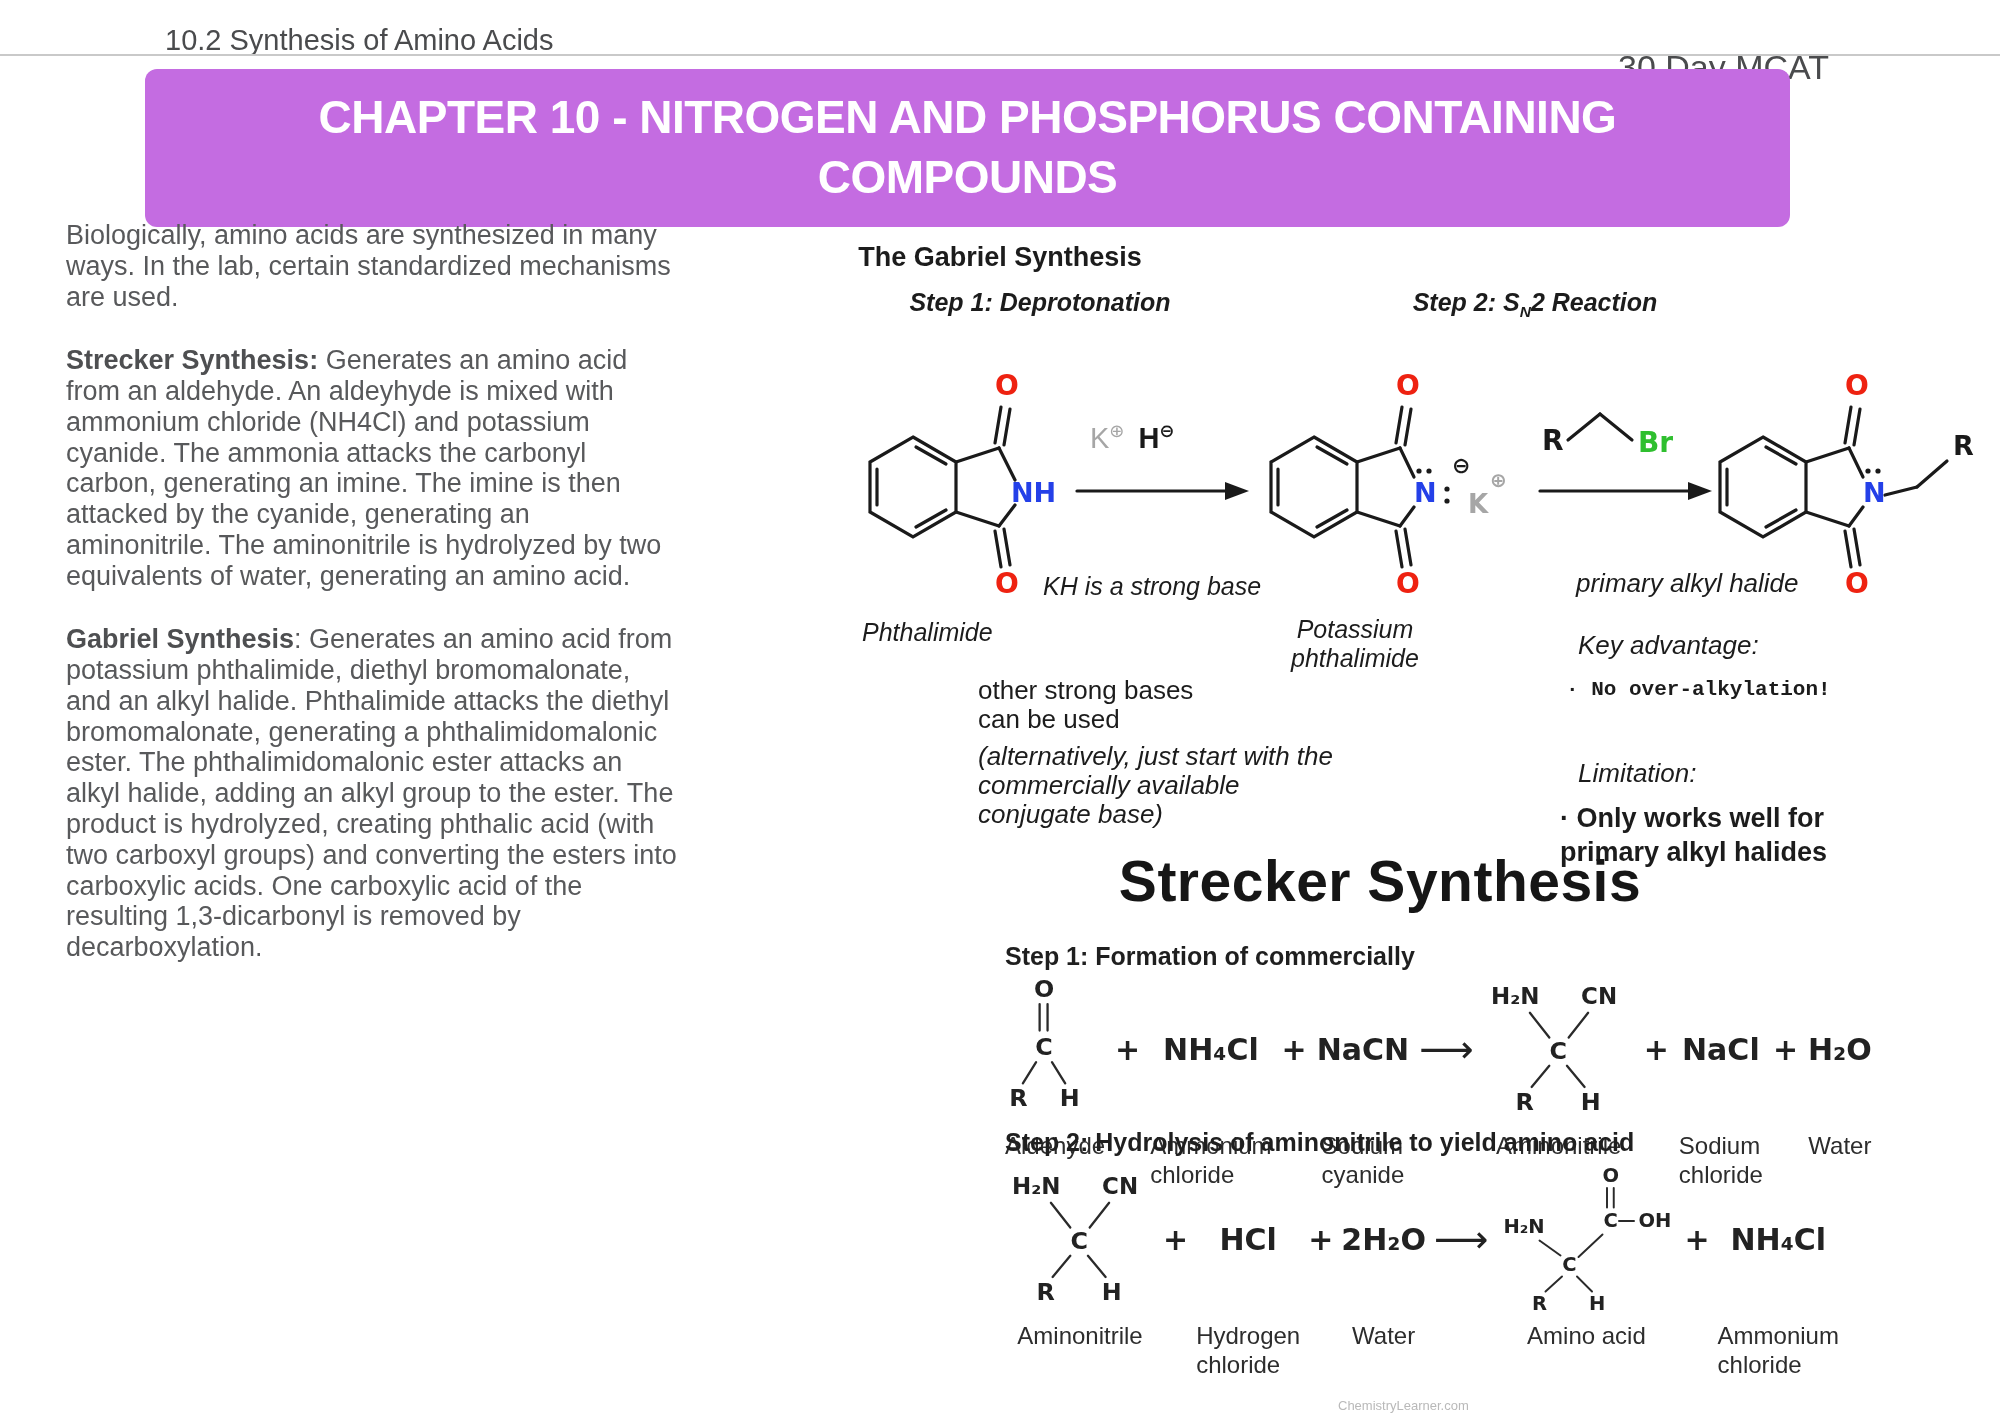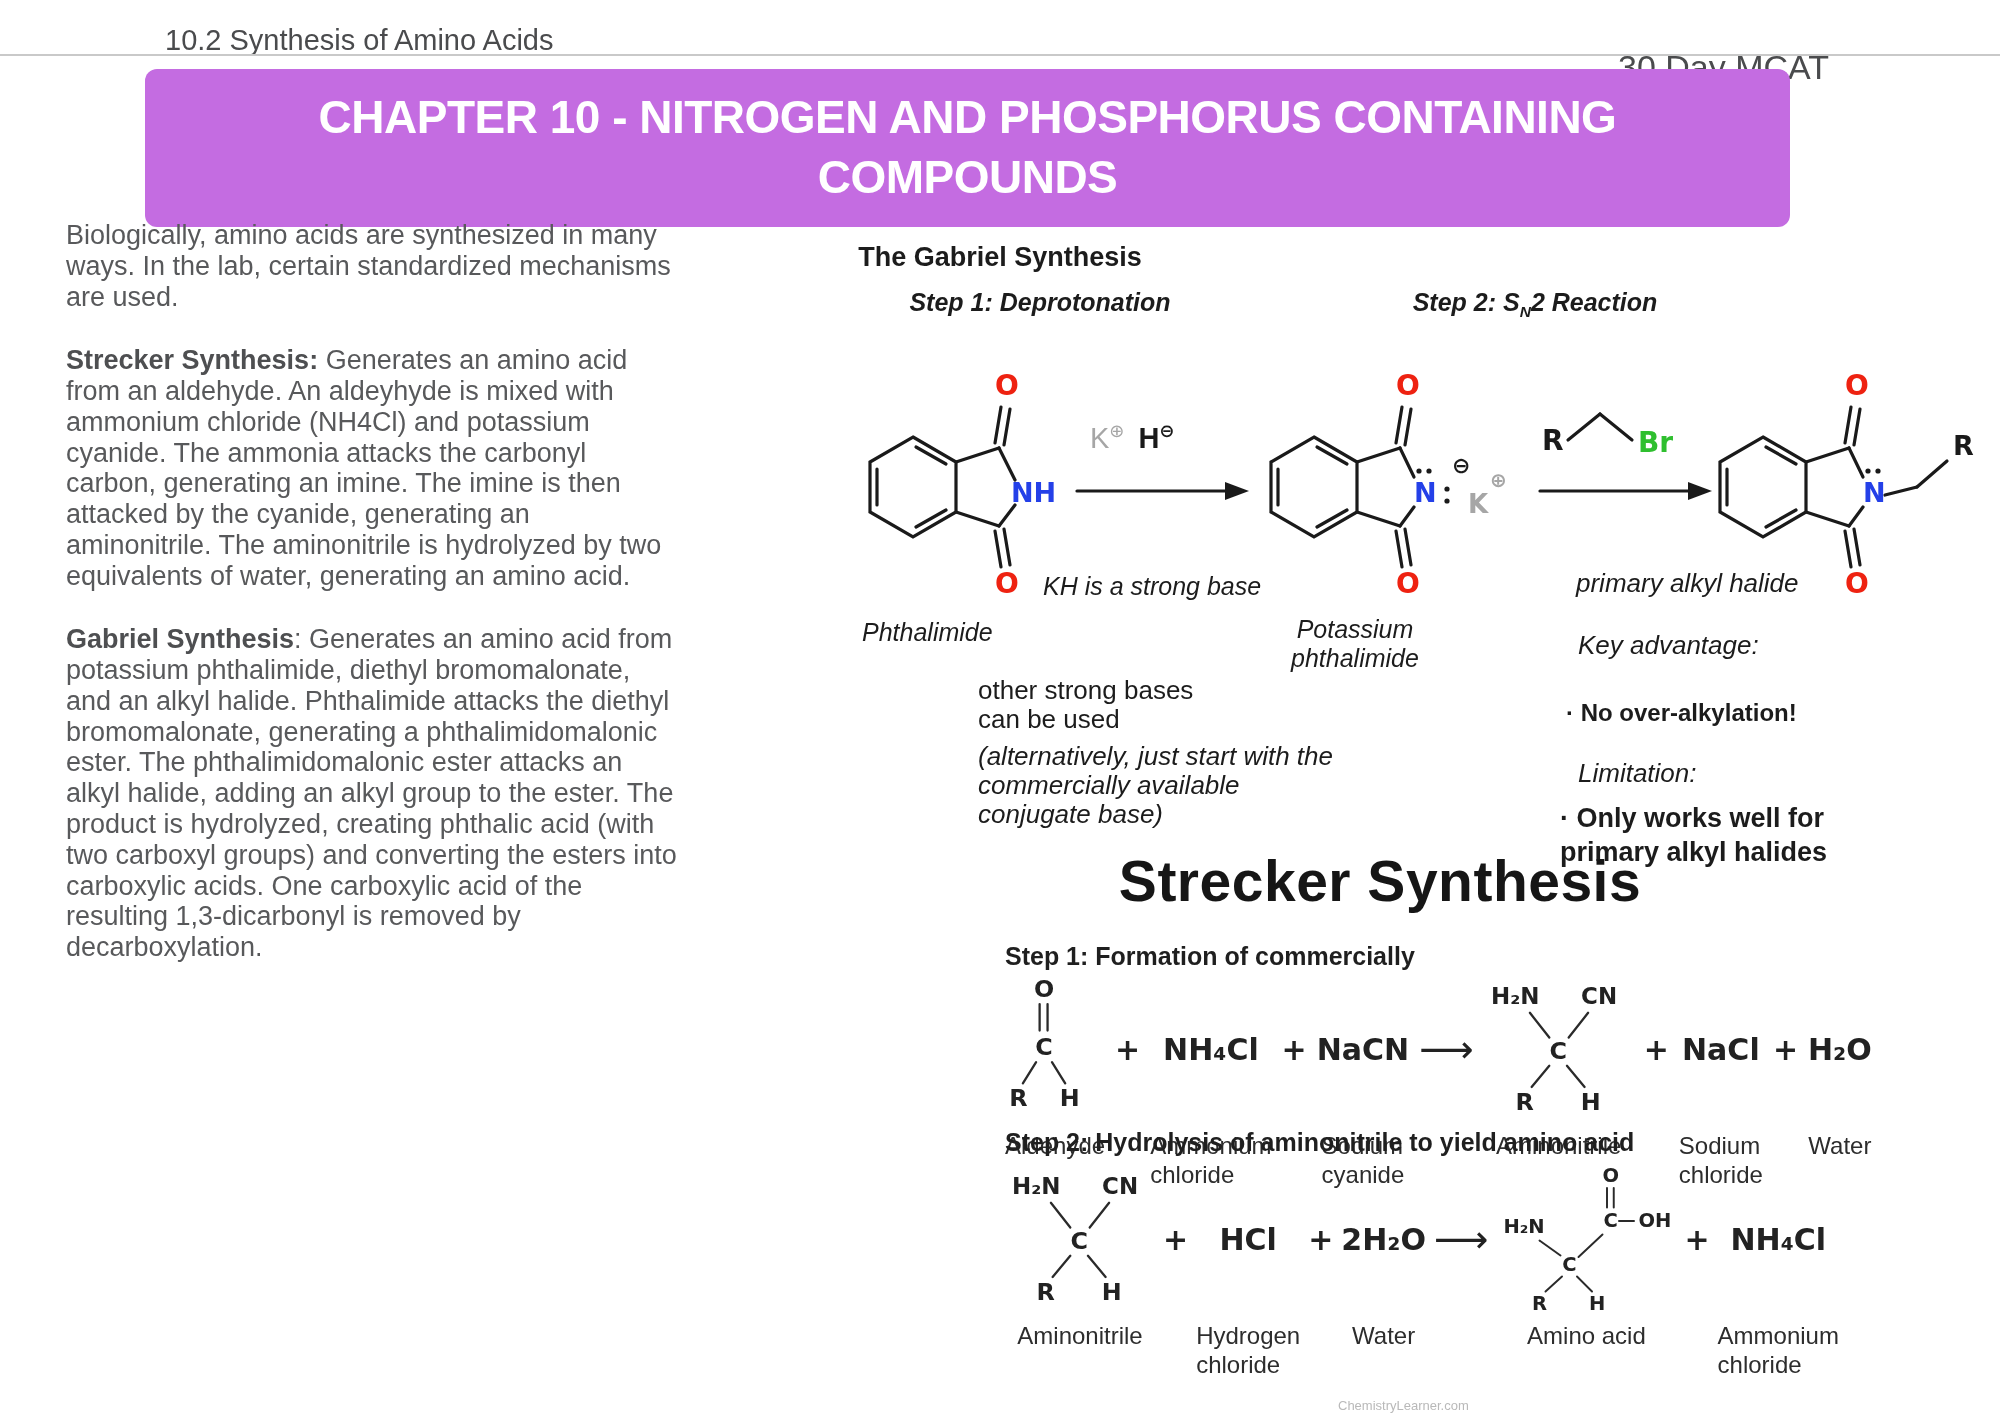--- a/index.html
+++ b/index.html
@@ -165,21 +165,21 @@
   <div class="dtxt ital" style="left:862px; top:618px; font-size:25px;">Phthalimide</div>
   <div class="dtxt ital ctr" style="left:1250px; top:615px; width:210px; font-size:25px; line-height:1.15;">Potassium
 phthalimide</div>
   <div class="dtxt" style="left:978px; top:676px; font-size:26px; line-height:1.12;">other strong bases
 can be used</div>
   <div class="dtxt ital" style="left:978px; top:742px; font-size:26px; line-height:1.12;">(alternatively, just start with the
 commercially available
 conjugate base)</div>
   <div class="dtxt ital" style="left:1576px; top:568px; font-size:26px;">primary alkyl halide</div>
   <div class="dtxt ital" style="left:1578px; top:630px; font-size:26px;">Key advantage:</div>
-  <div class="dtxt boldt" style="left:1566px; top:699px; font-size:24px;">· No over-alkylation!</div>
+  <div class="dtxt boldt" style="left:1566px; top:678px; font-size:21px;font-family:Liberation Mono, monospace;">· No over-alkylation!</div>
   <div class="dtxt ital" style="left:1578px; top:758px; font-size:26px;">Limitation:</div>
   <div class="dtxt boldt" style="left:1560px; top:802px; font-size:27px; line-height:1.25;">· Only works well for
 primary alkyl halides</div>
 
   <div class="str-title">Strecker Synthesis</div>
   <div class="str-step" style="left:1005px; top:942px;">Step 1: Formation of commercially</div>
 
   <div class="eqrow" style="left:1005px; top:974px;">
     <div class="col">
       <div class="sa">

